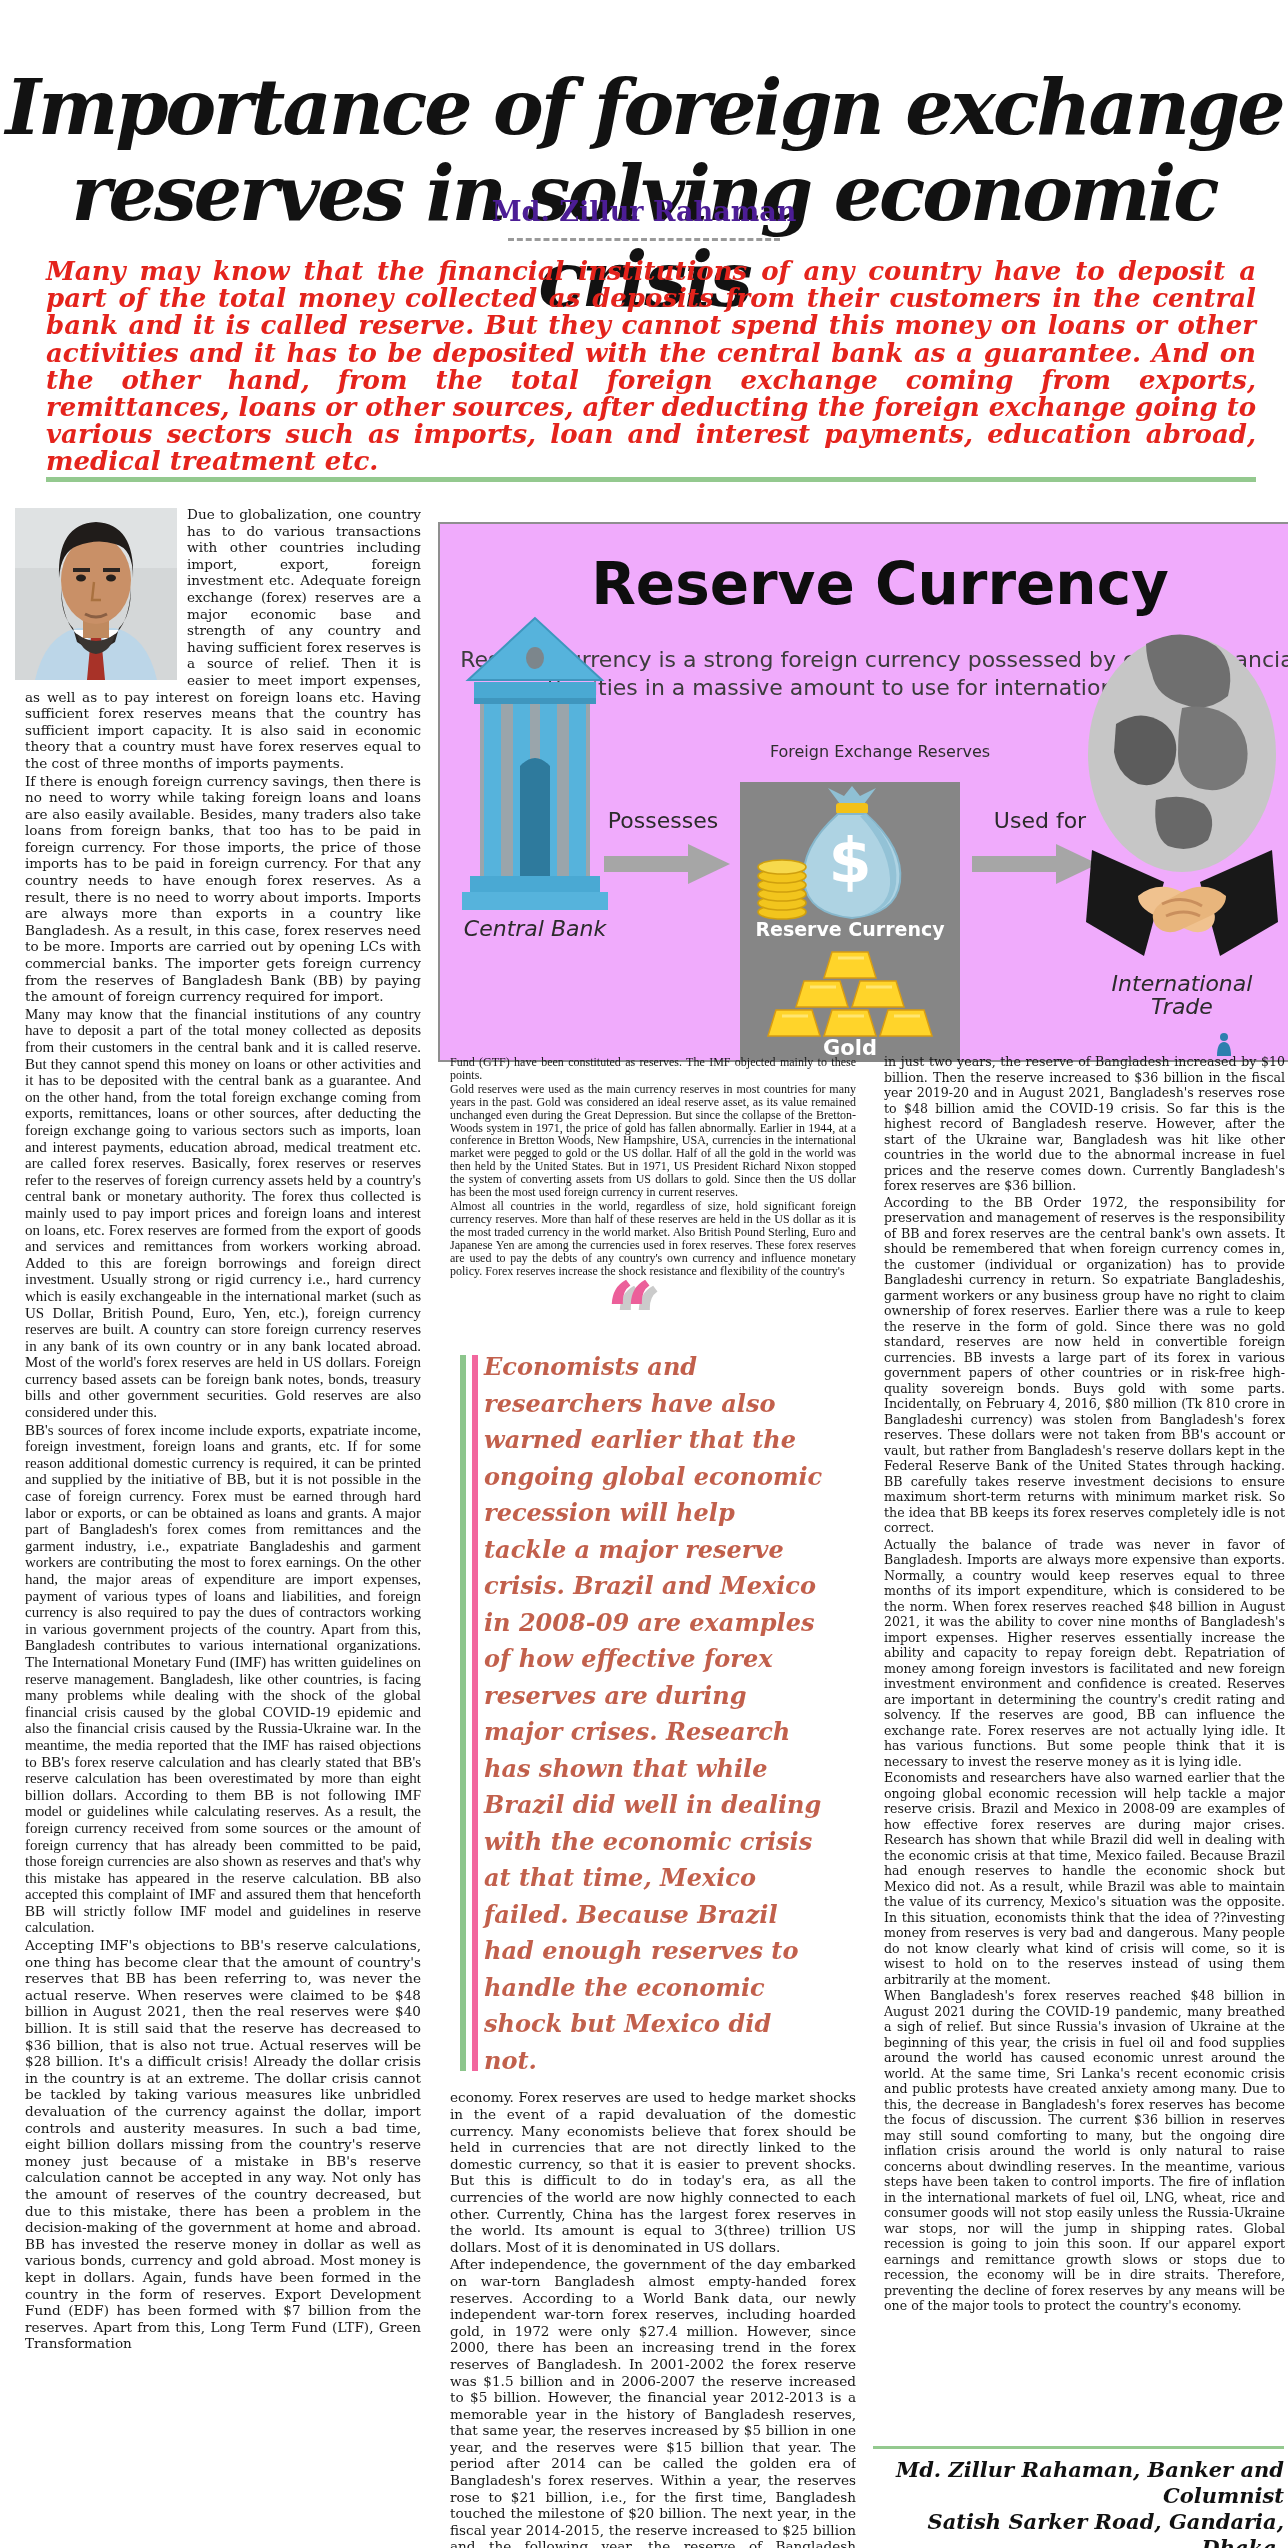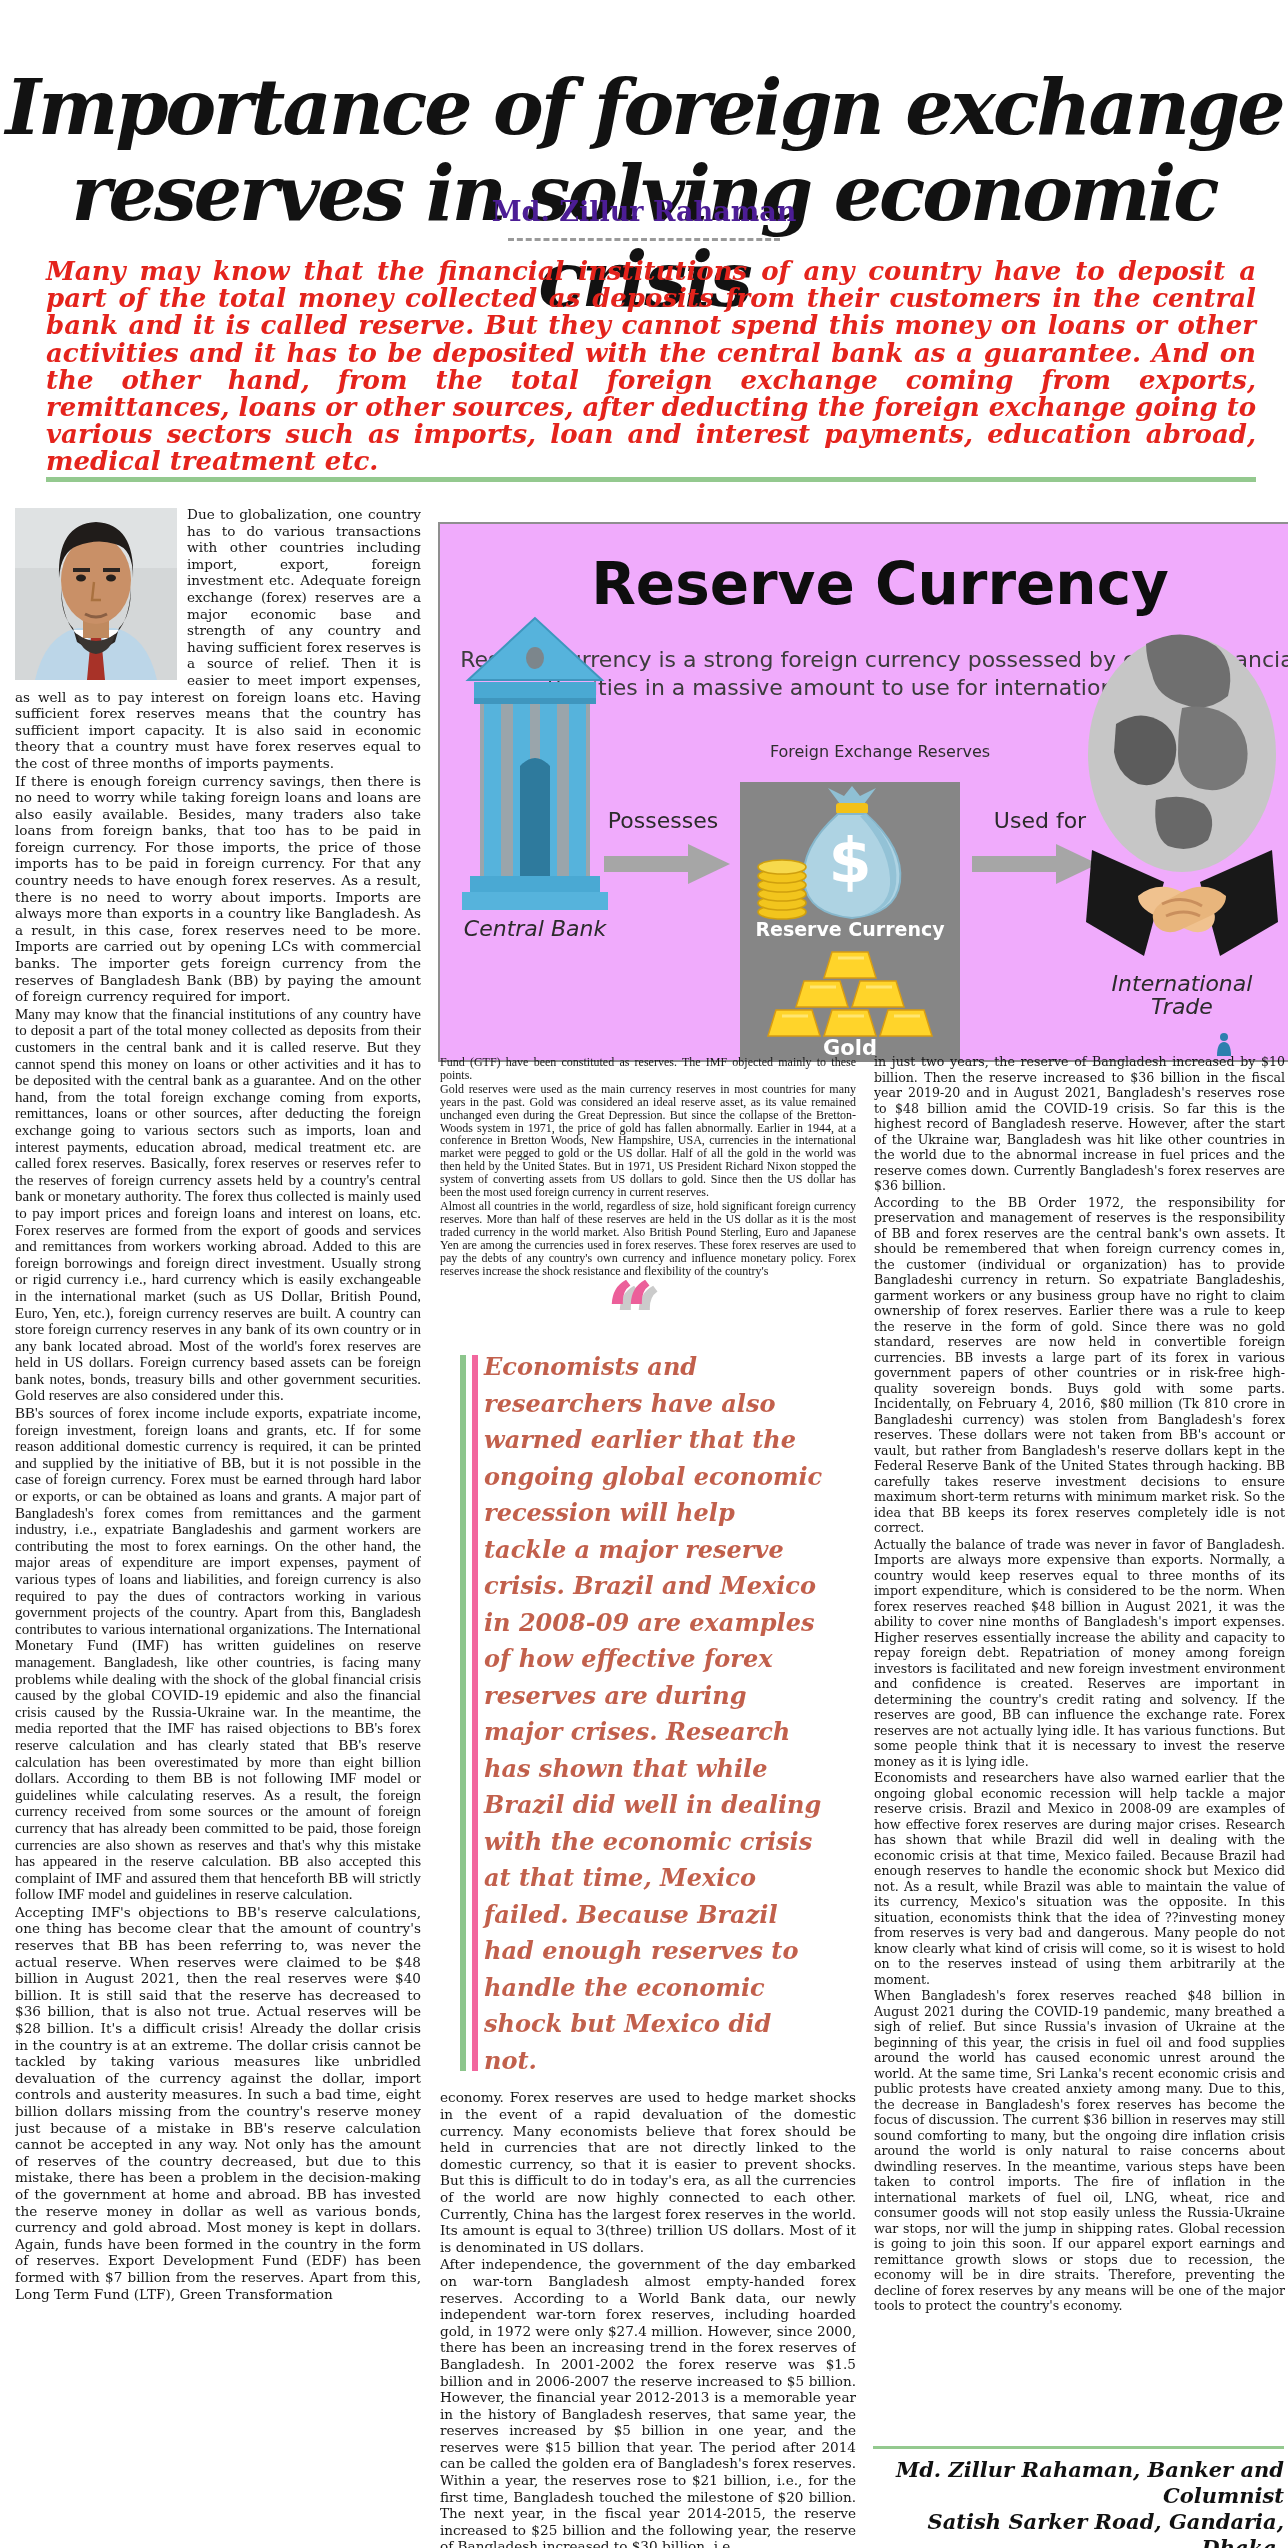--- a/index.html
+++ b/index.html
@@ -13,21 +13,21 @@
   .byline{position:absolute;top:196px;left:0;width:1288px;text-align:center;
           font-weight:bold;font-size:27px;color:#4c1d95;}
   .byline-rule{position:absolute;top:238px;left:508px;width:272px;height:0;
                border-top:3px dashed #9a9a9a;}
   .lead{position:absolute;top:258px;left:46px;width:1210px;
         font-weight:bold;font-style:italic;font-size:26px;line-height:27.2px;
         color:#e4231c;text-align:justify;}
   .rule-green{position:absolute;left:46px;top:477px;width:1210px;height:5px;background:#94c98f;}
   
   .col{position:absolute;overflow:hidden;text-align:justify;}
-  .col p{margin:0 0 1px 0;}
+  .col p{margin:0 0 1px 0;padding-left:10px;}
   .wide{font-family:"DejaVu Serif",serif;font-size:13.6px;line-height:16.6px;}
   .cond{font-family:"Liberation Serif",serif;font-size:15px;line-height:16.6px;}
   .small{font-family:"Liberation Serif",serif;font-size:12px;line-height:12.9px;}
   .mid{font-family:"DejaVu Serif",serif;font-size:12.6px;line-height:15.5px;}
   #col1{left:15px;top:506px;width:406px;height:2040px;}
   #col2{left:440px;top:1056px;width:416px;height:1492px;}
   #col3{left:874px;top:1054px;width:411px;height:1392px;}
   .photo{float:left;width:162px;height:172px;margin:2px 10px 4px 0;}
   
   .quote-block{position:relative;margin:6px 0 10px 14px;width:370px;}

